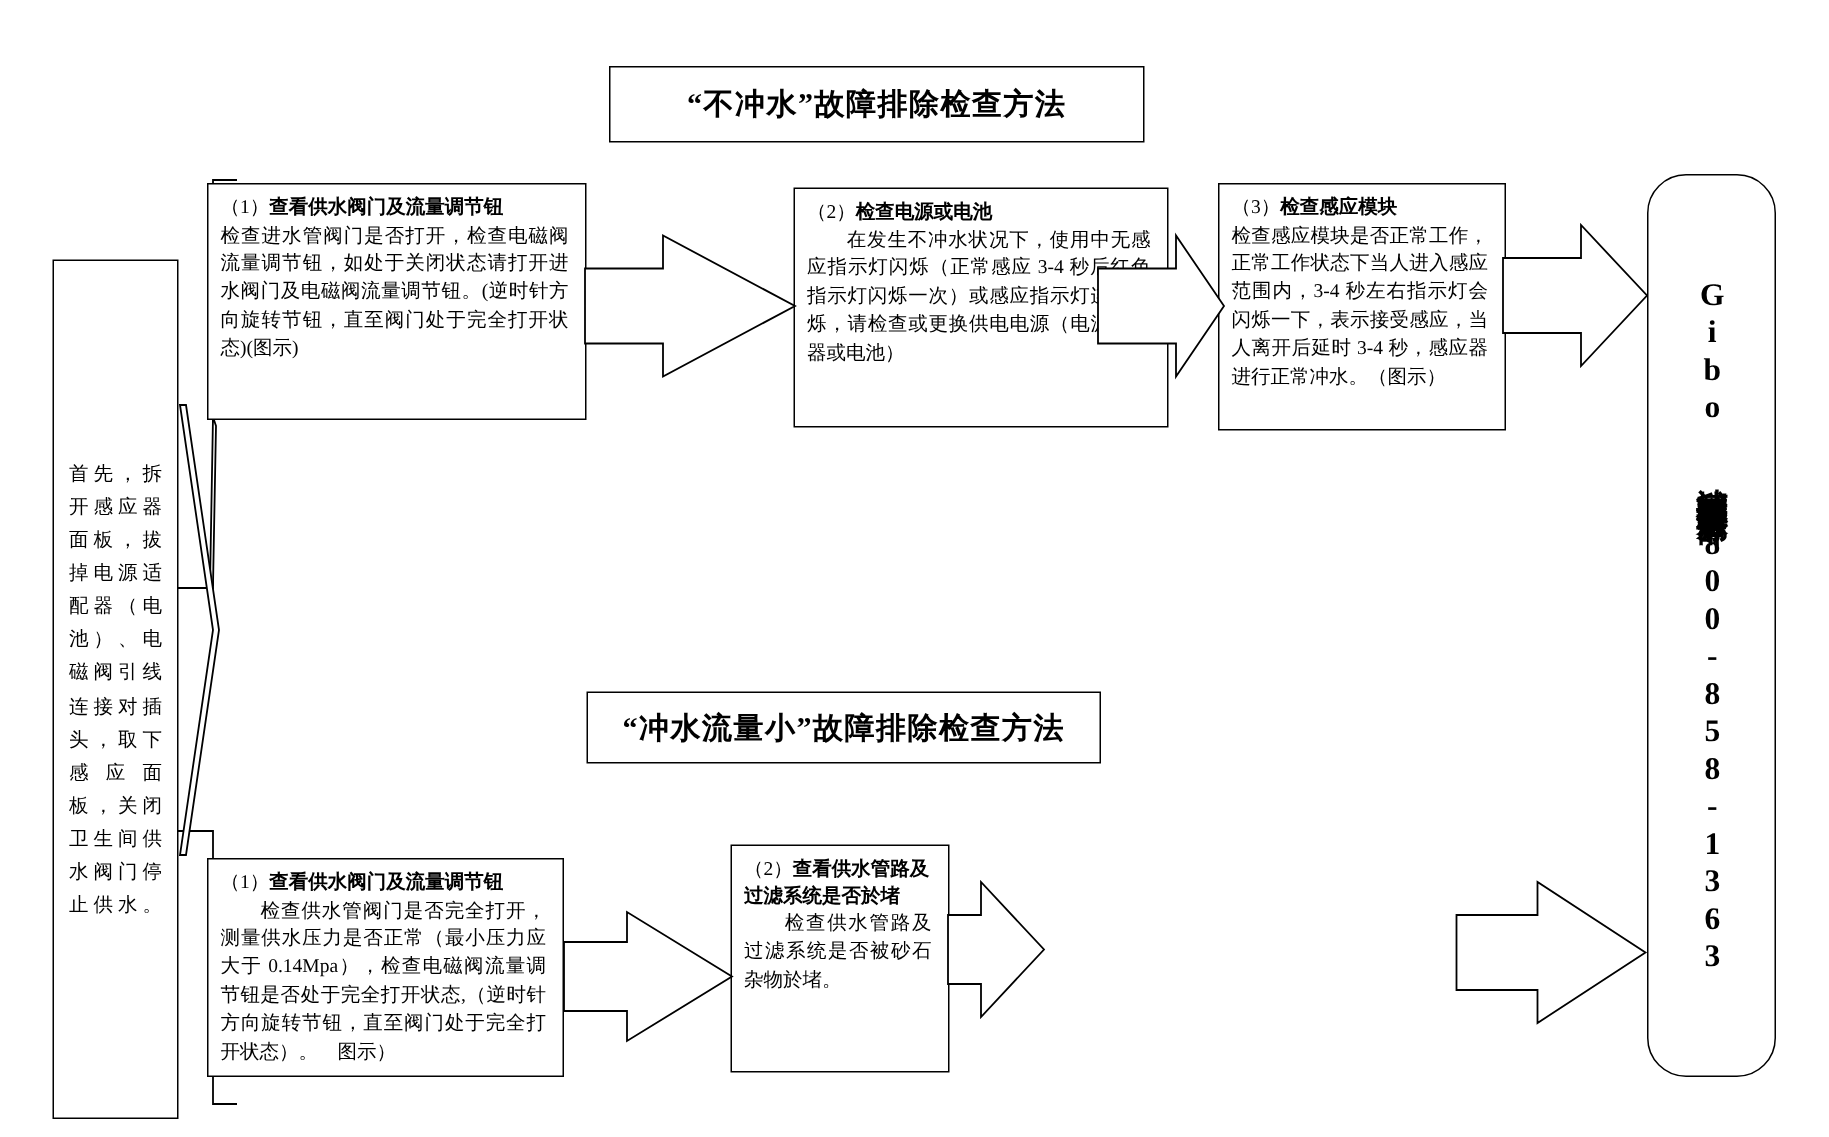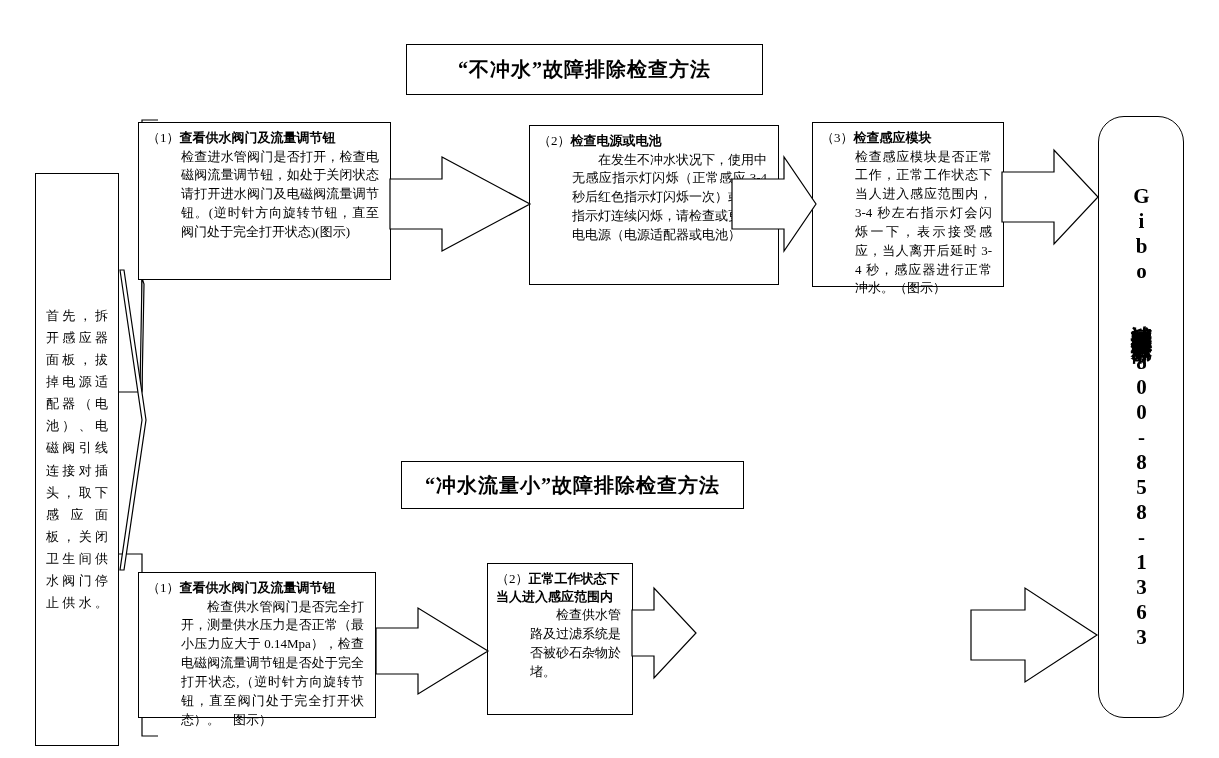--- a/index.html
+++ b/index.html
@@ -27,21 +27,20 @@
     line-height:1.35;
     white-space:nowrap;
   }
   .node .title .num{font-weight:normal;}
   .node .body{
     font-size:13px;
     line-height:1.45;
     text-align:justify;
     text-justify:inter-ideograph;
     margin-top:1px;
-    margin-left:34px;
   }
   .node .body .indent{display:inline-block;width:2em;}
 
   
   .banner{
     position:absolute;
     box-sizing:border-box;
     border:1px solid #000;
     background:#fff;
     display:flex;
@@ -152,36 +151,36 @@
   </svg>
 
   <svg class="arrow" style="left:778px;top:157px;width:42px;height:94px;" width="42" height="94" viewBox="0 0 42 94">
     <polygon points="-46,22 6,22 6,0 38,47 6,94 6,72 -46,72"></polygon>
   </svg>
 
   <svg class="arrow" style="left:1002px;top:150px;width:100px;height:94px;" width="100" height="94" viewBox="0 0 100 94">
     <polygon points="0,22 52,22 52,0 96,47 52,94 52,72 0,72"></polygon>
   </svg>
 
-  <div class="banner" id="banner-bottom" style="left:401px;top:461px;width:343px;height:48px;font-size:20px;">
+  <div class="banner" id="banner-bottom" style="left:391px;top:461px;width:343px;height:48px;font-size:20px;">
     <span>“冲水流量小”故障排除检查方法</span>
   </div>
 
   <div class="node" id="bottom-step-1" style="left:138px;top:572px;width:238px;height:146px;">
     <div class="title">
       <span class="num">（1）</span><span>查看供水阀门及流量调节钮</span>
     </div>
     <div class="body">
       <span class="indent"></span><span>检查供水管阀门是否完全打开，测量供水压力是否正常（最小压力应大于 0.14Mpa），检查电磁阀流量调节钮是否处于完全打开状态,（逆时针方向旋转节钮，直至阀门处于完全打开状态）。　图示）</span>
     </div>
   </div>
 
   <div class="node" id="bottom-step-2" style="left:487px;top:563px;width:146px;height:152px;">
     <div class="title" style="white-space:normal;">
-      <span class="num">（2）</span><span>正常工作状态下当人进入感应范围内</span>
+      <span class="num">（2）</span><span>查看供水管路及过滤系统是否於堵</span>
     </div>
     <div class="body">
       <span class="indent"></span><span>检查供水管路及过滤系统是否被砂石杂物於堵。</span>
     </div>
   </div>
 
 
   <svg class="arrow" style="left:376px;top:608px;width:116px;height:86px;" width="116" height="86" viewBox="0 0 116 86">
     <polygon points="0,20 42,20 42,0 112,43 42,86 42,66 0,66"></polygon>
   </svg>

